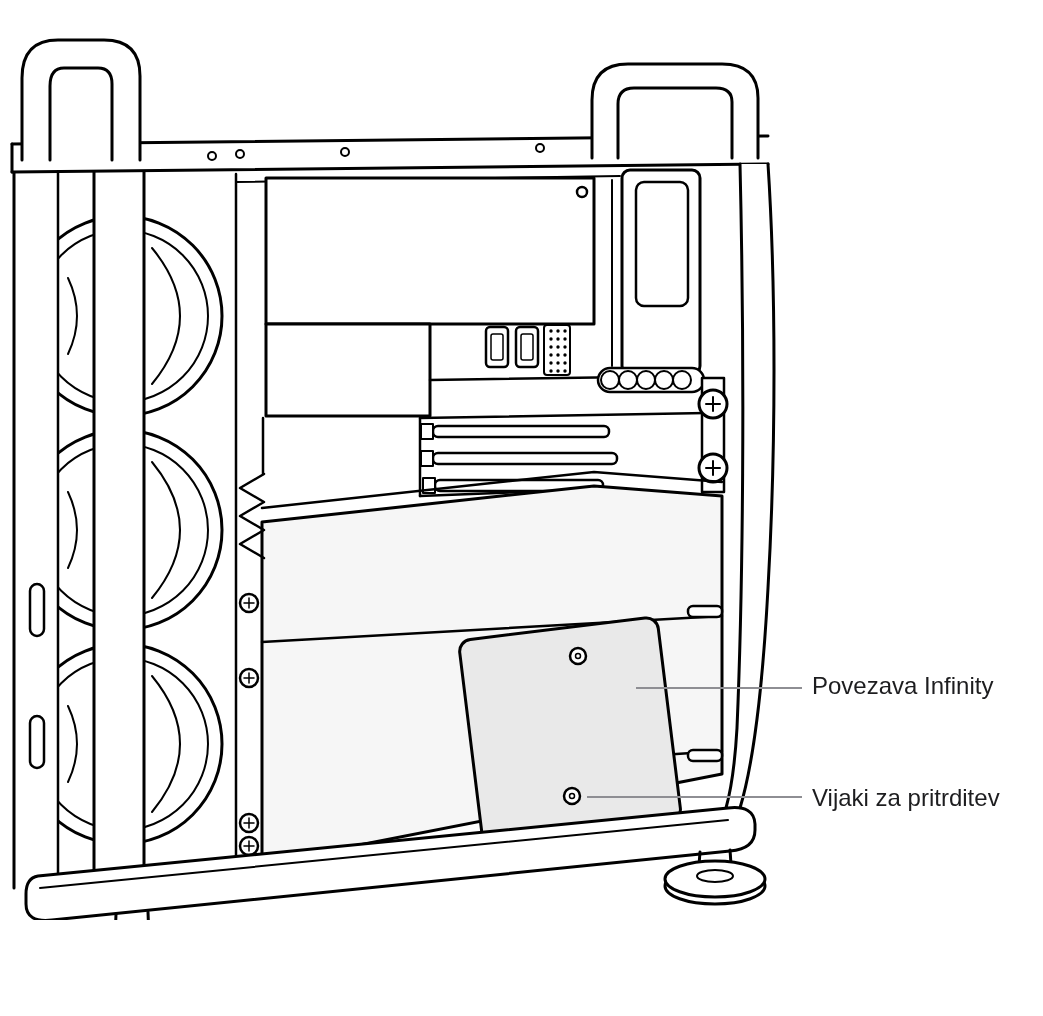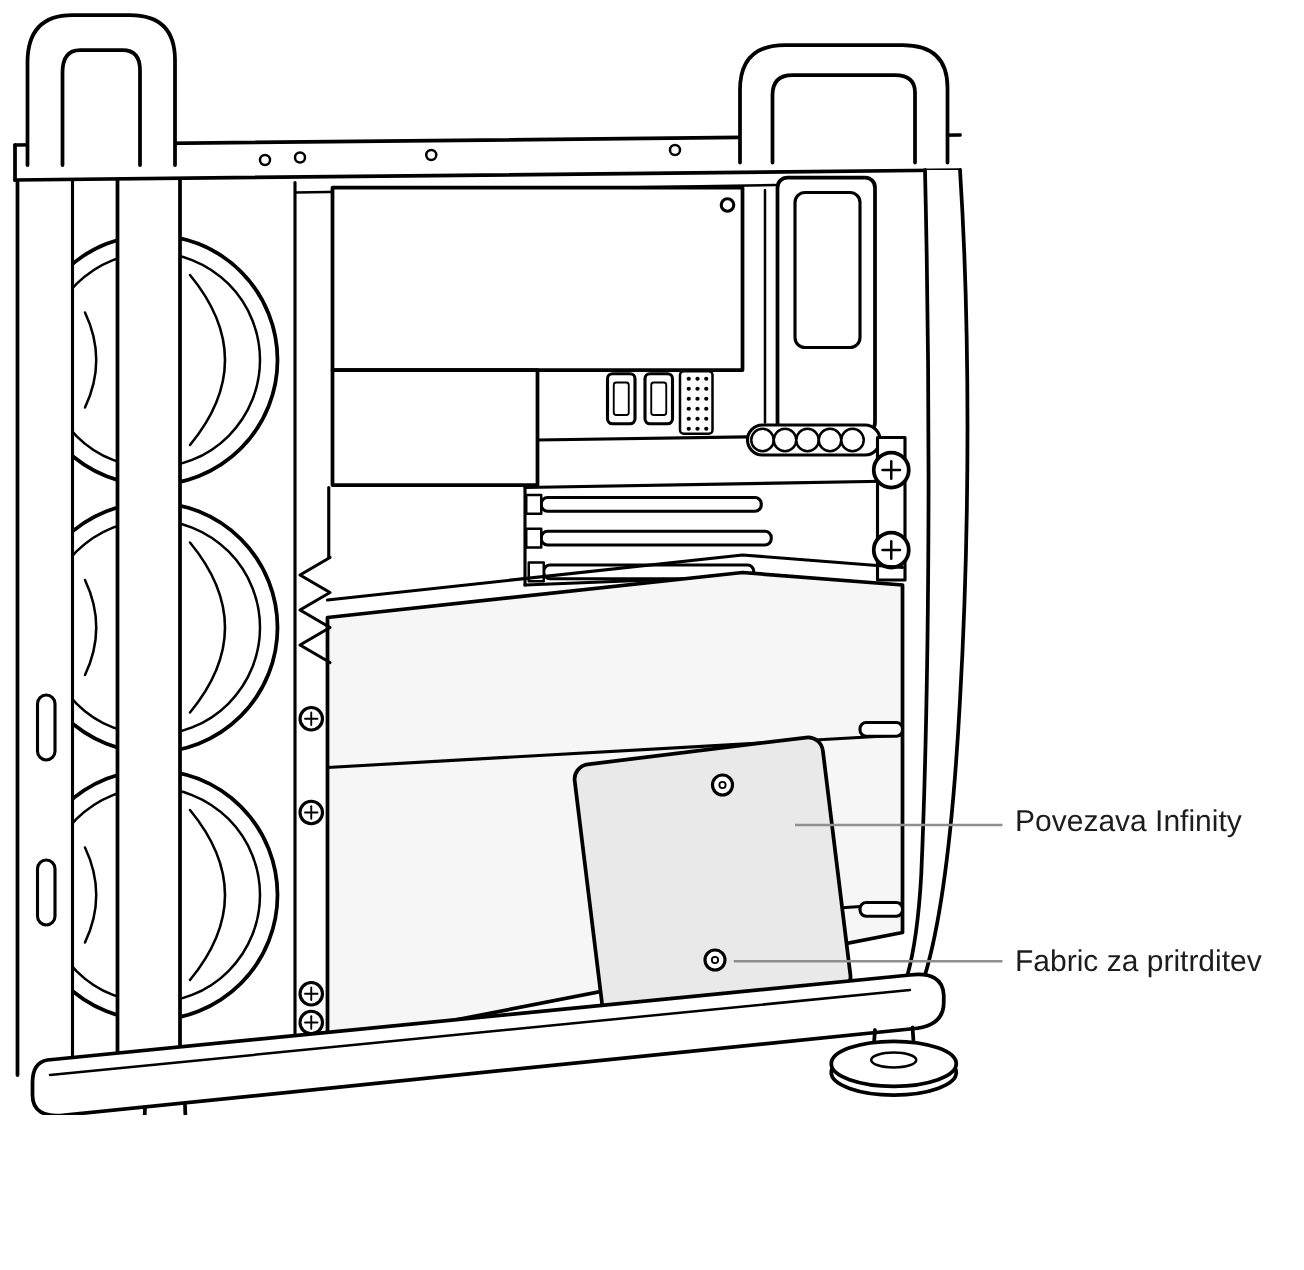--- a/index.html
+++ b/index.html
@@ -1,19 +1,20 @@
 <!DOCTYPE html>
 <html style="--c-line: #000000; --c-module-fill: #f6f6f6; --c-plate-fill: #e9e9e9; --c-background: #ffffff; --c-callout-line: #8e8e93; --c-text: #1d1d1f;"><head>
 <meta charset="utf-8">
 <style>
   html,body{margin:0;padding:0;background:#fff;}
   .stage{
     position:relative;width:1043px;height:892px;overflow:hidden;
     background:var(--c-background,#fff);
     font-family:"Liberation Sans",sans-serif;
+    margin-top:28px;
   }
   .stage svg{position:absolute;left:0;top:0;}
   
   .s3{stroke:var(--c-line,#000);stroke-width:3;stroke-linecap:round;stroke-linejoin:round;}
   .s25{stroke:var(--c-line,#000);stroke-width:2.5;stroke-linecap:round;stroke-linejoin:round;}
   .s2{stroke:var(--c-line,#000);stroke-width:2;stroke-linecap:round;stroke-linejoin:round;}
   .s15{stroke:var(--c-line,#000);stroke-width:1.5;stroke-linecap:round;stroke-linejoin:round;}
   
   .nf{fill:none;}
   .wf{fill:var(--c-background,#fff);}
@@ -235,15 +236,15 @@
     </g>
 
     <path d="M636,660 L802,660" class="cl"></path>
     <path d="M587,769 L802,769" class="cl"></path>
   </svg>
 
   <div class="label label-ifl">
     <div>Povezava Infinity</div>
   </div>
   <div class="label label-screws">
-    <div>Fabric za pritrditev</div>
+    <div>Vijaki za pritrditev</div>
   </div>
 </div>
 
 </body></html>

